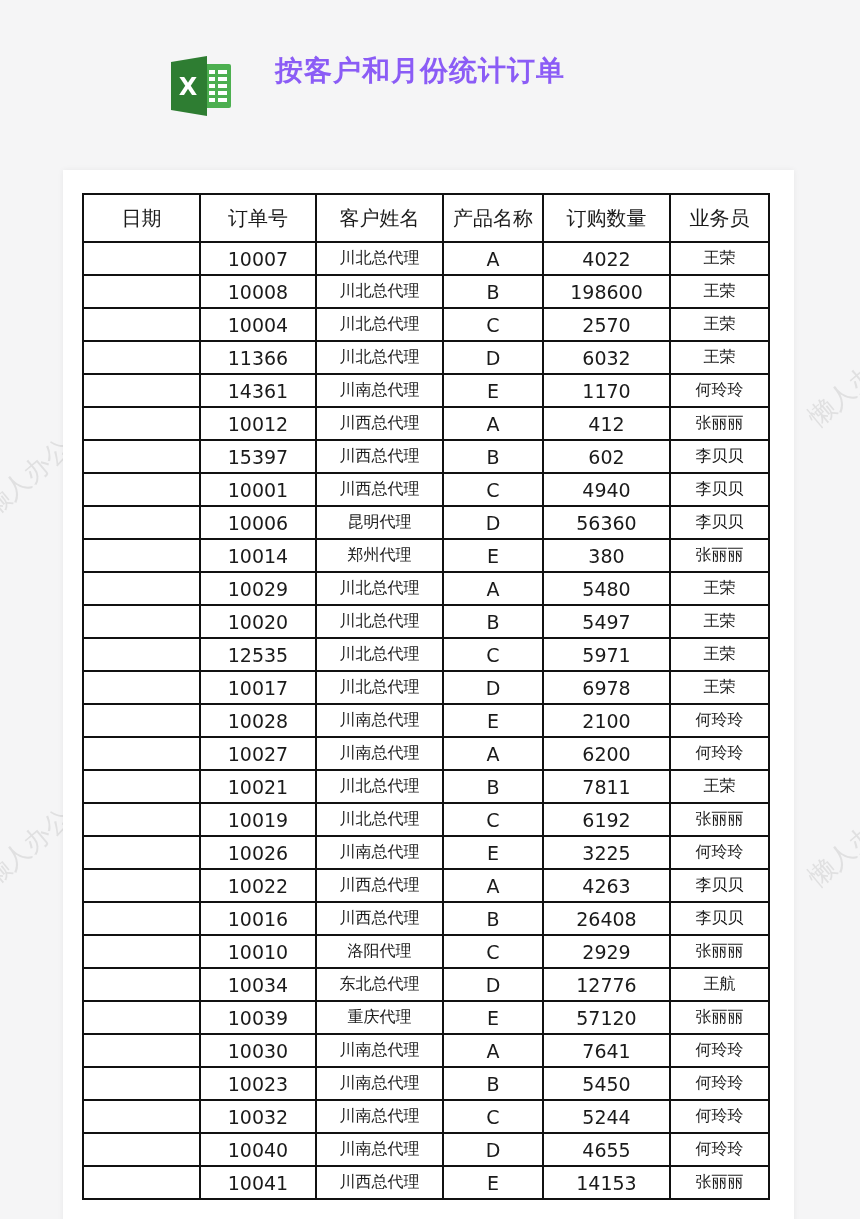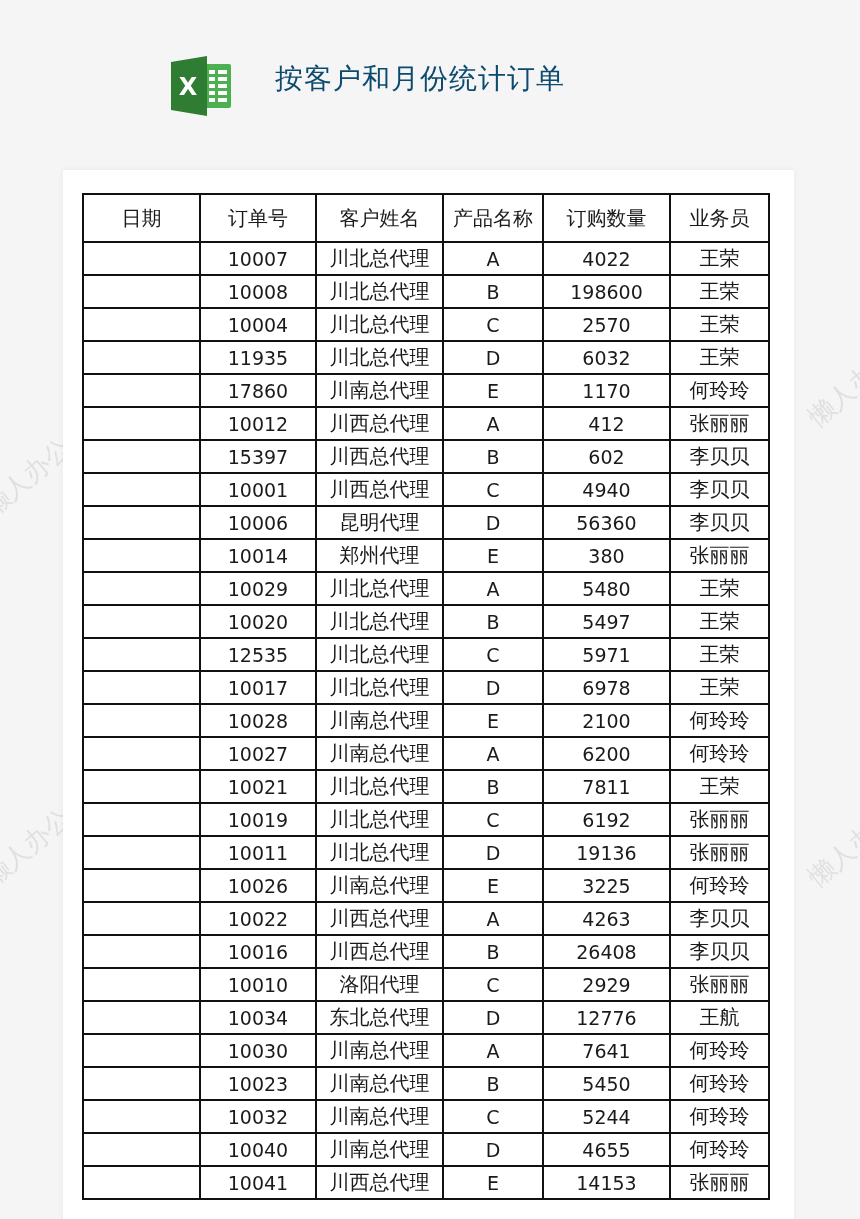--- a/index.html
+++ b/index.html
@@ -4,22 +4,22 @@
 <style>
   html, body { margin:0; padding:0; }
   body {
     width:860px; height:1219px; overflow:hidden; position:relative;
     background:#f5f5f6;
     font-family:"DejaVu Sans", sans-serif;
   }
   .header { position:absolute; left:0; top:0; width:860px; height:160px; }
   .logo { position:absolute; left:171px; top:56px; width:62px; height:60px; }
   .title {
-    position:absolute; left:275px; top:60px; font-size:28px; font-weight:normal;
-    color:#0c4a6e; letter-spacing:1px; white-space:nowrap;
+    position:absolute; left:275px; top:52px; font-size:28px; font-weight:bold;
+    color:#8b5cf6; letter-spacing:1px; white-space:nowrap;
   }
   .subtitle {
     position:absolute; left:275px; top:102px; font-size:16px; font-weight:bold;
     color:#3a3a3a; white-space:nowrap;
   }
   .subtitle span { display:inline-block; }
   .subtitle .sep { margin:0 18px; font-weight:normal; }
   .card {
     position:absolute; left:63px; top:170px; width:731px; height:1060px;
     background:#ffffff; box-shadow:0 0 6px rgba(0,0,0,0.06);
@@ -27,21 +27,21 @@
   table {
     position:absolute; left:19px; top:23px; border-collapse:collapse;
     table-layout:fixed;
   }
   td, th {
     border:2px solid #111; padding:0; text-align:center; color:#1a1a1a;
     white-space:nowrap; overflow:hidden;
   }
   th { height:46px; font-size:20px; font-weight:normal; vertical-align:middle; }
   td { height:31px; font-size:19px; font-weight:normal; vertical-align:middle; }
-  td.cn { font-size:20px;text-align:center; }
+  td.cn { font-size:16px;text-align:center; }
   .wm {
     position:absolute; color:rgba(150,150,150,0.22); font-size:26px;
     transform:rotate(-40deg); white-space:nowrap; pointer-events:none;
   }
 </style>
 </head>
 <body>
 
 <div class="header">
   <svg class="logo" viewBox="0 0 62 60">
@@ -112,29 +112,29 @@
         <tr>
           <td></td>
           <td>10004</td>
           <td class="cn">川北总代理</td>
           <td>C</td>
           <td>2570</td>
           <td class="cn">王荣</td>
         </tr>
         <tr>
           <td></td>
-          <td>11935</td>
+          <td>11366</td>
           <td class="cn">川北总代理</td>
           <td>D</td>
           <td>6032</td>
           <td class="cn">王荣</td>
         </tr>
         <tr>
           <td></td>
-          <td>17860</td>
+          <td>14361</td>
           <td class="cn">川南总代理</td>
           <td>E</td>
           <td>1170</td>
           <td class="cn">何玲玲</td>
         </tr>
         <tr>
           <td></td>
           <td>10012</td>
           <td class="cn">川西总代理</td>
           <td>A</td>
@@ -232,28 +232,20 @@
         <tr>
           <td></td>
           <td>10019</td>
           <td class="cn">川北总代理</td>
           <td>C</td>
           <td>6192</td>
           <td class="cn">张丽丽</td>
         </tr>
         <tr>
           <td></td>
-          <td>10011</td>
-          <td class="cn">川北总代理</td>
-          <td>D</td>
-          <td>19136</td>
-          <td class="cn">张丽丽</td>
-        </tr>
-        <tr>
-          <td></td>
           <td>10026</td>
           <td class="cn">川南总代理</td>
           <td>E</td>
           <td>3225</td>
           <td class="cn">何玲玲</td>
         </tr>
         <tr>
           <td></td>
           <td>10022</td>
           <td class="cn">川西总代理</td>
@@ -277,20 +269,28 @@
           <td>2929</td>
           <td class="cn">张丽丽</td>
         </tr>
         <tr>
           <td></td>
           <td>10034</td>
           <td class="cn">东北总代理</td>
           <td>D</td>
           <td>12776</td>
           <td class="cn">王航</td>
+        </tr>
+        <tr>
+          <td></td>
+          <td>10039</td>
+          <td class="cn">重庆代理</td>
+          <td>E</td>
+          <td>57120</td>
+          <td class="cn">张丽丽</td>
         </tr>
         <tr>
           <td></td>
           <td>10030</td>
           <td class="cn">川南总代理</td>
           <td>A</td>
           <td>7641</td>
           <td class="cn">何玲玲</td>
         </tr>
         <tr>

